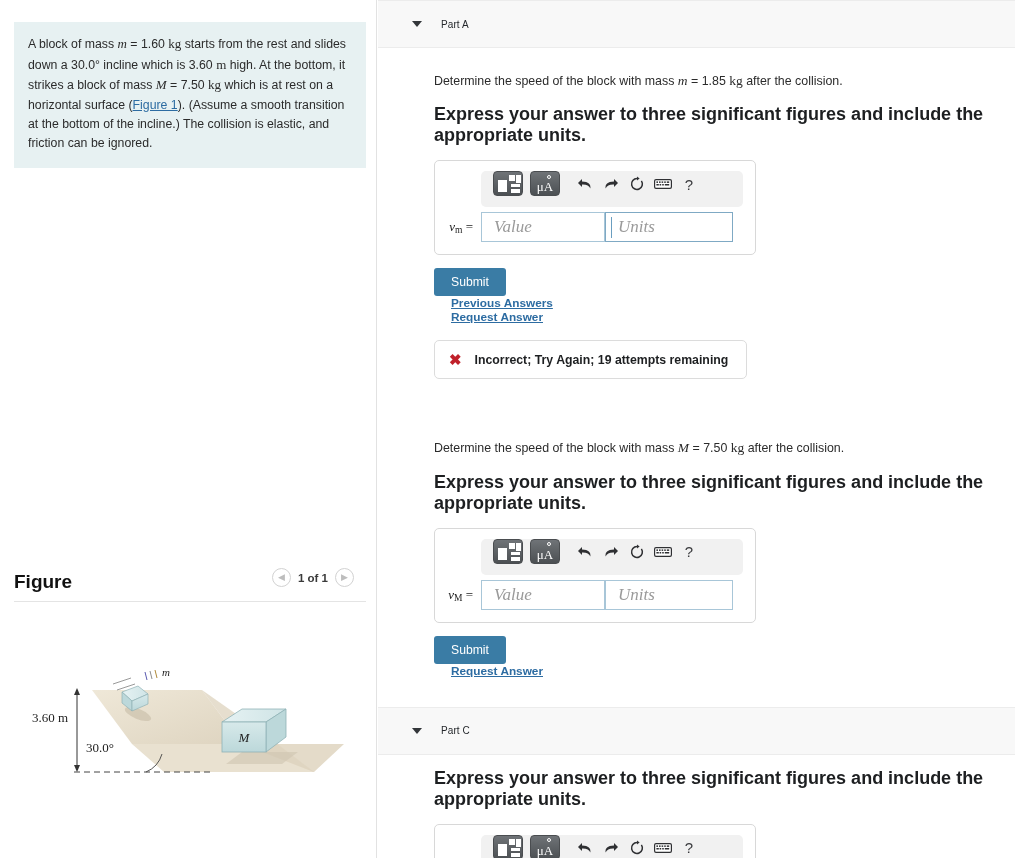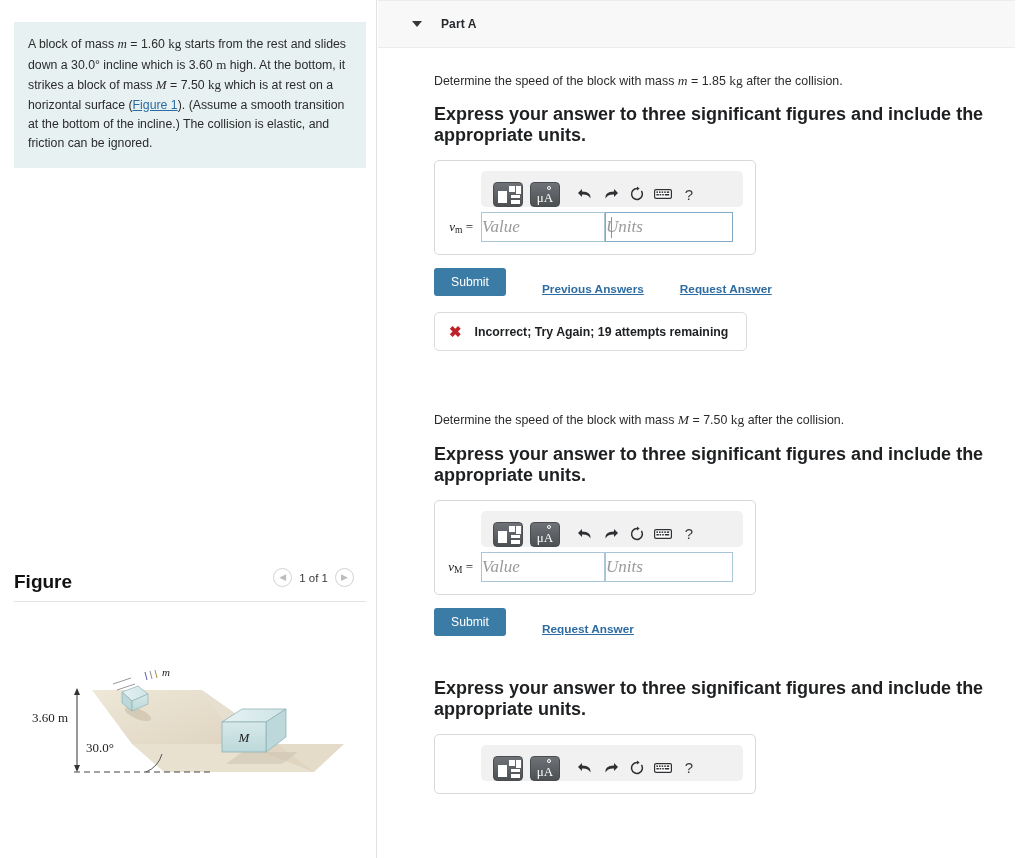--- a/index.html
+++ b/index.html
@@ -75,20 +75,21 @@
     color: #bdbdbd;
     font-size: 9px;
     line-height: 1;
     background: #fff;
     cursor: pointer;
     box-sizing: border-box;
   }
   #figure-count {
     font-size: 11.5px;
     color: #3a3a3a;
+    font-weight: bold;
   }
   #figure-rule {
     position: absolute;
     left: 14px; top: 601px;
     width: 352px;
     height: 1px;
     background: #e4e4e4;
   }
   #figure-canvas {
     position: absolute;
@@ -119,22 +120,22 @@
   .part-caret {
     width: 0; height: 0;
     border-left: 5.5px solid transparent;
     border-right: 5.5px solid transparent;
     border-top: 6.5px solid #33363a;
     margin-left: 34px;
     margin-right: 19px;
     cursor: pointer;
   }
   .part-title {
-    font-size: 12px;
-    font-weight: bold;
+    font-size: 10px;
+    font-weight: normal;
     color: #25282c;
     letter-spacing: 0.1px;
   }
   .part-body {
     padding: 0 0 0 56px;
   }
   .prompt {
     font-size: 12.4px;
     color: #2b2b2b;
     padding-top: 23px;
@@ -157,21 +158,21 @@
     background: #ffffff;
     display: inline-block;
     padding: 10px 12px 12px 12px;
     box-sizing: border-box;
   }
   .toolbar {
     background: #f1f1f1;
     border-radius: 5px;
     height: 36px;
     display: flex;
-    align-items: flex-end;
+    align-items: flex-start;
     padding: 0 12px;
     box-sizing: border-box;
     margin-left: 34px;
     width: 262px;
   }
   .tplbtn {
     width: 30px; height: 25px;
     border-radius: 4px;
     background: linear-gradient(#6f7377, #4c5053);
     border: 1px solid #4a4d50;
@@ -240,20 +241,21 @@
     font-size: 9.5px;
     vertical-align: -2px;
   }
   .field {
     height: 30px;
     border: 1px solid #a8c6d8;
     background: #ffffff;
     box-sizing: border-box;
     display: flex;
     align-items: center;
+    padding-left: 12px;
     font-family: "Liberation Serif", serif;
     font-style: italic;
     font-size: 17px;
     color: #9a9a9a;
     cursor: text;
   }
   .field.value-field { width: 124px; }
   .field.units-field { width: 128px; border-left-width: 1px; }
   .field.focused {
     border: 1px solid #7fa9c4;
@@ -264,38 +266,39 @@
     position: absolute;
     left: 5px; top: 4px;
     width: 1px; height: 21px;
     background: #6a9ec0;
   }
 
   
   .submit-row {
     margin-top: 13px;
     display: flex;
-    align-items: flex-end;
+    align-items: flex-start;
+    flex-direction: column;
   }
   .submit-btn {
     background: #3a7ca5;
     color: #ffffff;
     font-size: 12.2px;
     padding: 7px 17px;
     border-radius: 3px;
     cursor: pointer;
     border: none;
     font-family: "Liberation Sans", sans-serif;
   }
   .link {
     color: #2d6ca2;
     font-size: 11.8px;
     font-weight: bold;
     text-decoration: underline;
-    margin-left: 36px;
+    margin-left: 17px;
     cursor: pointer;
   }
 
   
   .feedback {
     margin-top: 16px;
     border: 1px solid #dcdcdc;
     border-radius: 5px;
     padding: 11px 18px 11px 14px;
     display: inline-flex;
@@ -534,20 +537,24 @@
         </div>
       </div>
 
       <div class="submit-row">
         <div class="submit-btn">Submit</div>
         <div class="link">Request Answer</div>
       </div>
       <div class="gap-b"></div>
     </div>
 
+    <div class="part-header">
+      <div class="part-caret"></div>
+      <div class="part-title">Part C</div>
+    </div>
     <div class="part-body">
       <div class="instruction">Express your answer to three significant figures and include the appropriate units.</div>
 
       <div class="answer-box">
         <div class="toolbar">
           <div class="tplbtn">
             <div class="sq" style="left:4px;  top:8px;  width:9px;  height:12px;"></div>
             <div class="sq" style="left:15px; top:3px;  width:6px;  height:6px;"></div>
             <div class="sq" style="left:22px; top:3px;  width:5px;  height:8px;"></div>
             <div class="sq" style="left:17px; top:12px; width:9px;  height:3px;"></div>

